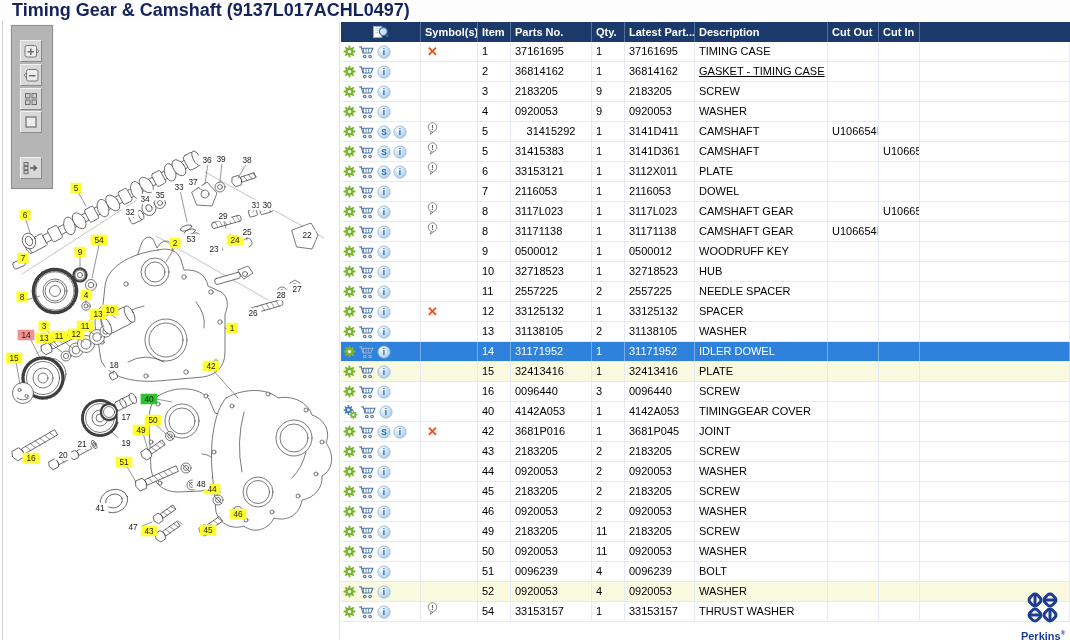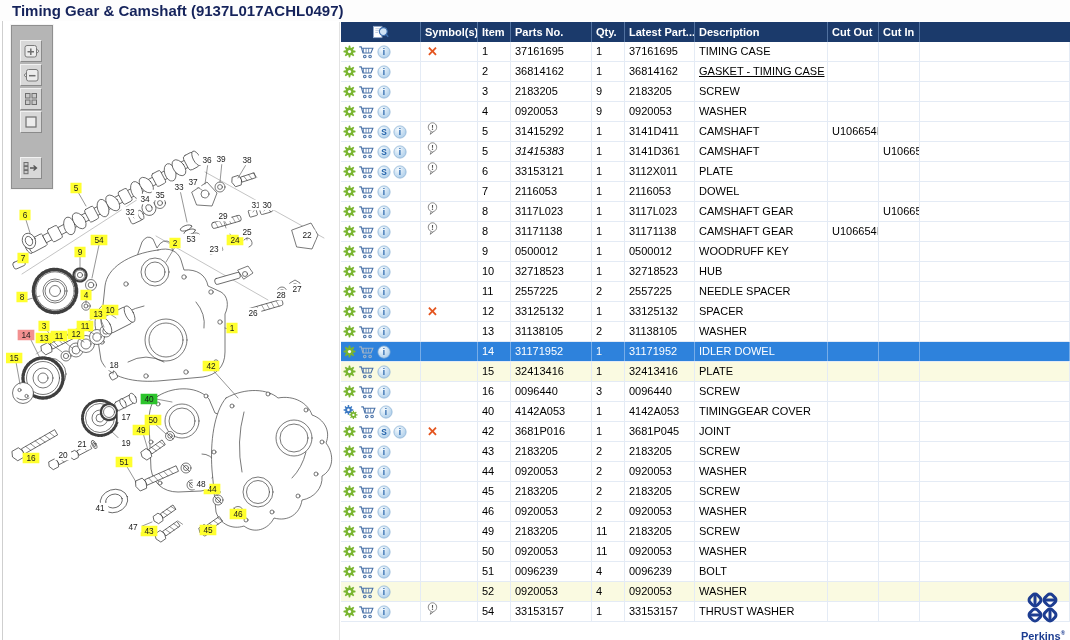--- a/index.html
+++ b/index.html
@@ -1,20 +1,20 @@
 <!DOCTYPE html>
 <html><head>
 <meta charset="utf-8">
 <style>
   html,body{margin:0;padding:0;}
   body{width:1070px;height:640px;overflow:hidden;font-family:"Liberation Sans",sans-serif;background:#fff;}
   .app{position:relative;width:1070px;height:640px;background:#fff;overflow:hidden;}
   .left-edge{position:absolute;left:2px;top:0;bottom:0;width:1px;background:#cfcfcf;}
   .titlebar{position:absolute;left:0;top:0;width:100%;height:21px;background:#fdfdfd;line-height:21px;padding-left:12px;box-sizing:border-box;}
-  .titlebar span{font-size:15px;font-weight:bold;color:#15235b;}
+  .titlebar span{font-size:18px;font-weight:bold;color:#15235b;}
   .diagram-panel{position:absolute;left:6px;top:22px;width:332px;height:618px;background:#fff;}
   .splitter{position:absolute;left:339px;top:22px;bottom:0;width:1px;background:#e3e3e3;}
   
   .toolbar{position:absolute;left:5px;top:3px;width:40px;height:162px;background:#b5b5b5;border:1px solid #8f8f8f;outline:1px solid #f5f5f5;}
   .tbtn{position:absolute;left:8px;width:22px;height:22px;background:#d8d8d8;border:1px solid;border-color:#f2f2f2 #8a8a8a #8a8a8a #f2f2f2;display:flex;align-items:center;justify-content:center;cursor:pointer;box-sizing:border-box;}
   
   .table-panel{position:absolute;left:341px;top:22px;width:729px;height:600px;background:#fff;}
   .thead{display:flex;height:20px;background:#1b3a6b;color:#fff;}
   .th{box-sizing:border-box;border-right:1px solid #51719f;padding:0 4px;line-height:20px;font-size:11px;font-weight:bold;white-space:nowrap;overflow:hidden;}
   .th.icons{display:flex;align-items:center;justify-content:center;padding:0;}
@@ -868,21 +868,21 @@
           </div>
           <div class="td td-symbol" style="width: 57px;"><span class="ric">
               <svg width="11" height="13" viewBox="0 0 11 13">
                 <path d="M5.5,0.8 a4.2,4.4 0 1 1 -0.02,0" fill="#fff" stroke="#777" stroke-width="0.9"></path>
                 <path d="M4.3,9.4 L3.2,12.3 L6.6,9.7" fill="#fff" stroke="#777" stroke-width="0.9" stroke-linejoin="round"></path>
                 <line x1="5.5" y1="3" x2="5.5" y2="5.8" stroke="#555" stroke-width="1.1"></line>
                 <circle cx="5.5" cy="7.3" r="0.7" fill="#555"></circle>
               </svg>
             </span></div>
           <div class="td td-item" style="width: 33px;">5</div>
-          <div class="td td-parts_no" style="width: 81px;">31415292</div>
+          <div class="td td-parts_no" style="width: 81px; text-align: center;">31415292</div>
           <div class="td td-qty" style="width: 33px;">1</div>
           <div class="td td-latest" style="width: 70px;">3141D411</div>
           <div class="td td-desc" style="width: 133px;">CAMSHAFT</div>
           <div class="td td-cut_out" style="width: 51px;">U106654I</div>
           <div class="td td-cut_in" style="width: 41px;"></div>
           <div class="td td-comment" style="flex: 1 1 0%;"></div>
         </div>
         <div class="tr">
           <div class="td td-icons" style="width: 80px;">
             <span class="ric">
@@ -924,21 +924,21 @@
           </div>
           <div class="td td-symbol" style="width: 57px;"><span class="ric">
               <svg width="11" height="13" viewBox="0 0 11 13">
                 <path d="M5.5,0.8 a4.2,4.4 0 1 1 -0.02,0" fill="#fff" stroke="#777" stroke-width="0.9"></path>
                 <path d="M4.3,9.4 L3.2,12.3 L6.6,9.7" fill="#fff" stroke="#777" stroke-width="0.9" stroke-linejoin="round"></path>
                 <line x1="5.5" y1="3" x2="5.5" y2="5.8" stroke="#555" stroke-width="1.1"></line>
                 <circle cx="5.5" cy="7.3" r="0.7" fill="#555"></circle>
               </svg>
             </span></div>
           <div class="td td-item" style="width: 33px;">5</div>
-          <div class="td td-parts_no" style="width: 81px; font-style: italic;">31415383</div>
+          <div class="td td-parts_no" style="width: 81px;">31415383</div>
           <div class="td td-qty" style="width: 33px;">1</div>
           <div class="td td-latest" style="width: 70px;">3141D361</div>
           <div class="td td-desc" style="width: 133px;">CAMSHAFT</div>
           <div class="td td-cut_out" style="width: 51px;"></div>
           <div class="td td-cut_in" style="width: 41px;">U106655</div>
           <div class="td td-comment" style="flex: 1 1 0%;"></div>
         </div>
         <div class="tr">
           <div class="td td-icons" style="width: 80px;">
             <span class="ric">

